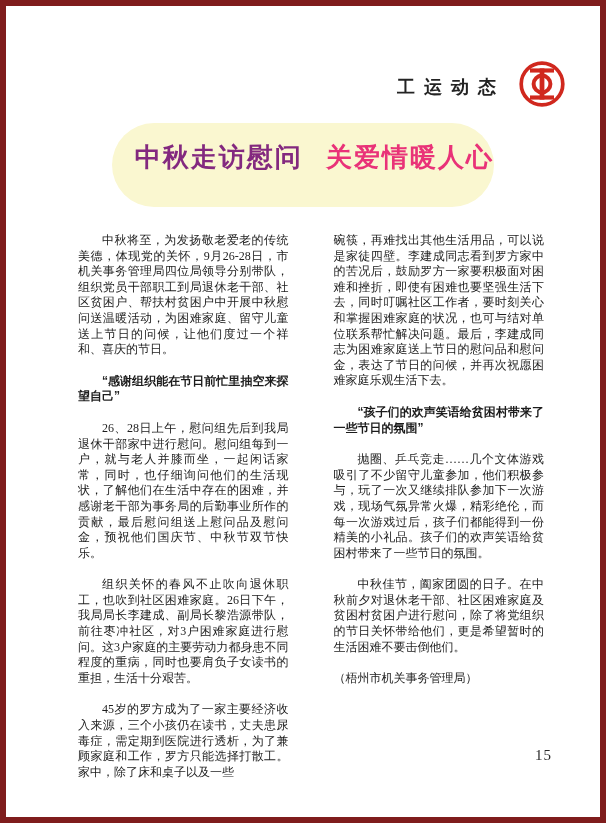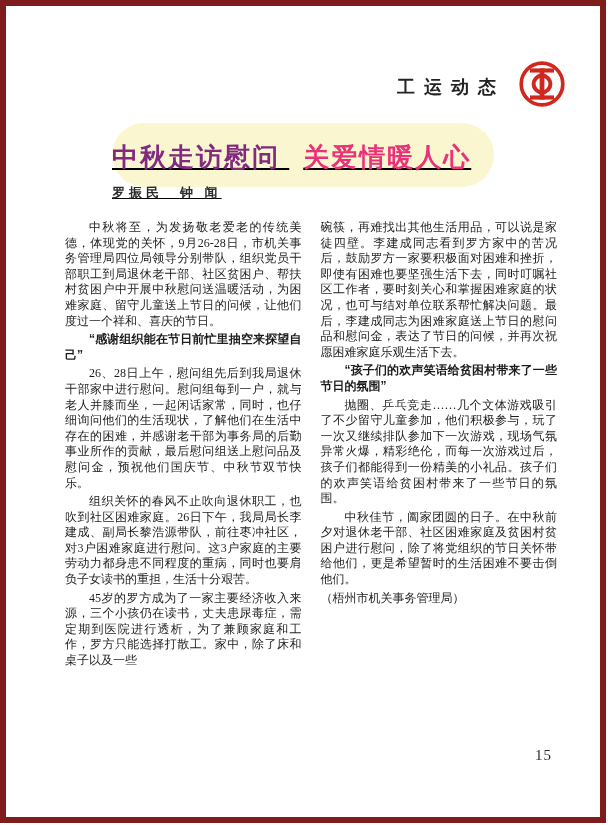--- a/index.html
+++ b/index.html
@@ -21,43 +21,43 @@
     display:flex;align-items:center;gap:13px;
   }
   .masthead-title{
     font-family:"Liberation Serif","DejaVu Serif",serif;
     font-weight:bold;font-size:18px;letter-spacing:9px;
     color:#232323;padding-top:6px;white-space:nowrap;
   }
   .union-logo{width:48px;height:48px;color:var(--logo-red);}
   .title-box{
     position:absolute;top:117px;left:50%;transform:translateX(-50%);
-    width:382px;height:64px;background:var(--title-box-bg);
-    border-radius:44px;text-align:left;text-decoration:underline;
+    width:382px;height:84px;background:var(--title-box-bg);
+    border-radius:44px;text-align:right;
   }
   .article-title{
     margin-top:17px;
     font-family:"Liberation Sans","DejaVu Sans",sans-serif;
     font-weight:bold;font-size:26px;letter-spacing:2px;white-space:nowrap;
   }
   .title-part-1{color:var(--title-primary-color);}
   .title-part-2{color:var(--title-accent-color);margin-left:14px;}
   .authors-line{
     margin-top:9px;font-size:13px;letter-spacing:4px;color:#2a2a2a;
     font-family:"Liberation Sans","DejaVu Sans",sans-serif;font-weight:bold;
   }
   .content{
     position:absolute;top:211px;left:56px;width:498px;
     display:flex;gap:13px;color:var(--text-color);
   }
   .column{
     width:242.5px;font-size:12px;line-height:15.6px;
     text-align:justify;text-justify:inter-ideograph;
   }
-  .column p{margin:3px;text-indent:2em;}
+  .column p{margin:16px;text-indent:2em;}
   .column p.no-indent{text-indent:0;}
   .column p.subhead{
     font-family:"Liberation Sans","DejaVu Sans",sans-serif;
     font-weight:bold;
   }
   .column p.attribution{
     text-indent:0;margin-top:1px;
   }
   .page-number{
     position:absolute;bottom:53px;right:48px;
@@ -80,21 +80,20 @@
         <circle cx="30" cy="30" r="10.5" fill="none" stroke="currentColor" stroke-width="5"></circle>
       </svg>
     </span>
   </div>
 
   <div class="title-box">
     <div class="article-title">
       <span class="title-part-1">中秋走访慰问</span>
       <span class="title-part-2">关爱情暖人心</span>
     </div>
-    <div class="authors-line">罗振民　钟 闻</div>
   </div>
 
   <div class="content">
     <div class="column">
       <p>中秋将至，为发扬敬老爱老的传统美德，体现党的关怀，9月26-28日，市机关事务管理局四位局领导分别带队，组织党员干部职工到局退休老干部、社区贫困户、帮扶村贫困户中开展中秋慰问送温暖活动，为困难家庭、留守儿童送上节日的问候，让他们度过一个祥和、喜庆的节日。</p>
       <p class="subhead">“感谢组织能在节日前忙里抽空来探望自己”</p>
       <p>26、28日上午，慰问组先后到我局退休干部家中进行慰问。慰问组每到一户，就与老人并膝而坐，一起闲话家常，同时，也仔细询问他们的生活现状，了解他们在生活中存在的困难，并感谢老干部为事务局的后勤事业所作的贡献，最后慰问组送上慰问品及慰问金，预祝他们国庆节、中秋节双节快乐。</p>
       <p>组织关怀的春风不止吹向退休职工，也吹到社区困难家庭。26日下午，我局局长李建成、副局长黎浩源带队，前往枣冲社区，对3户困难家庭进行慰问。这3户家庭的主要劳动力都身患不同程度的重病，同时也要肩负子女读书的重担，生活十分艰苦。</p>
       <p>45岁的罗方成为了一家主要经济收入来源，三个小孩仍在读书，丈夫患尿毒症，需定期到医院进行透析，为了兼顾家庭和工作，罗方只能选择打散工。家中，除了床和桌子以及一些</p>
     </div>

